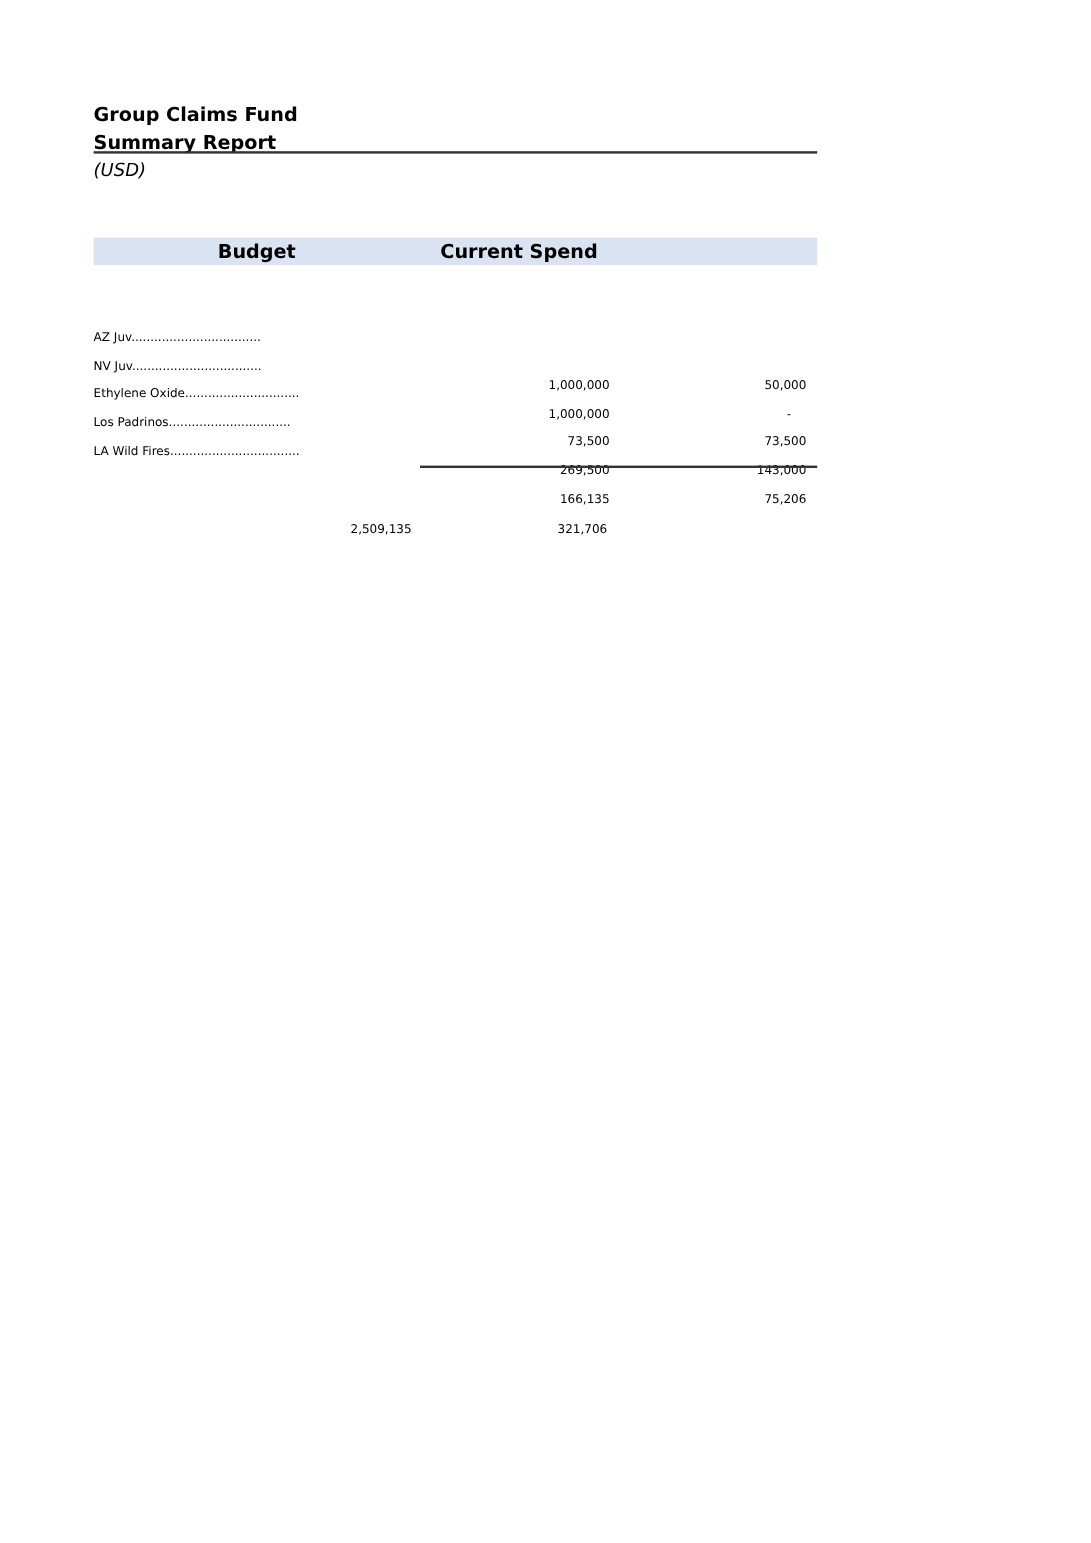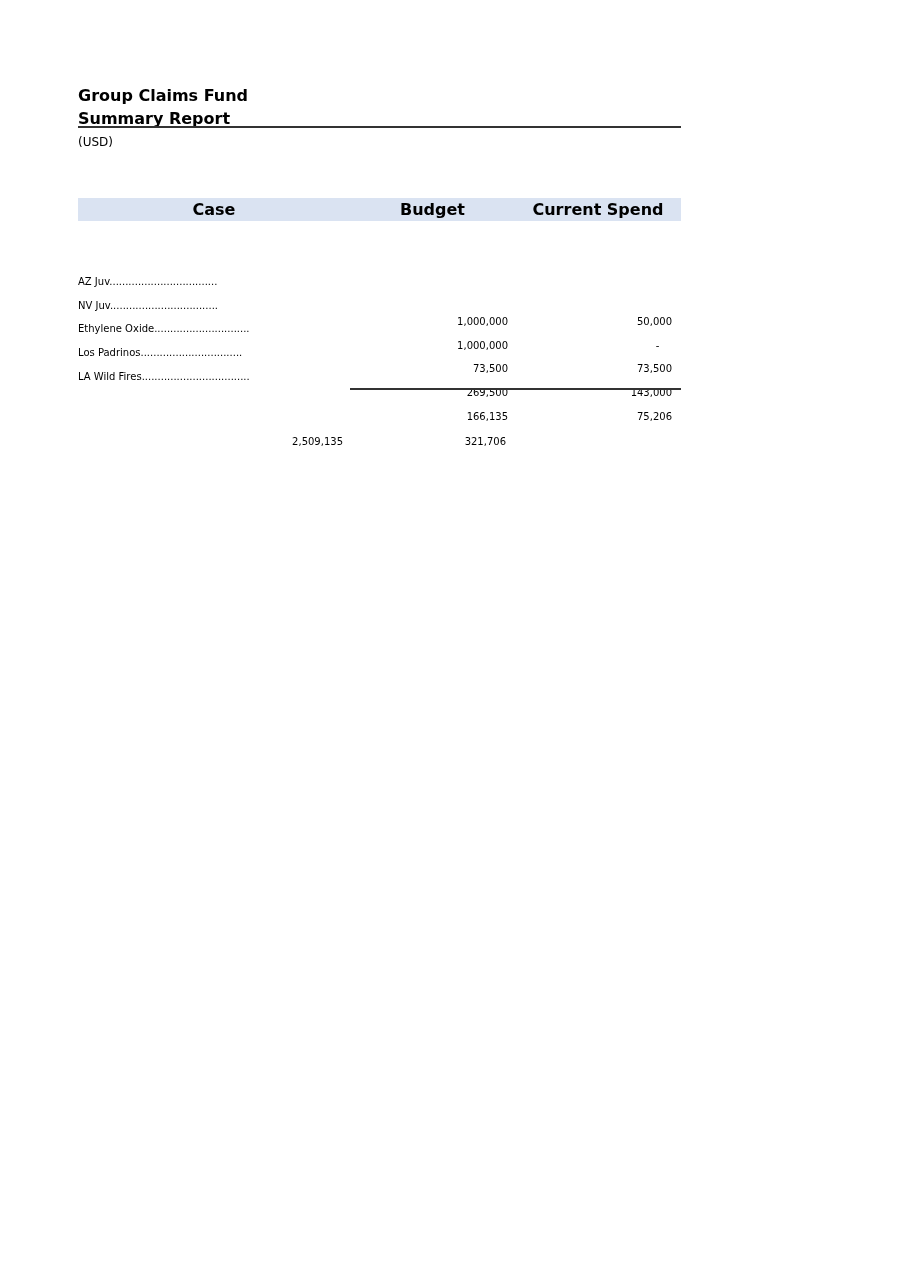--- a/index.html
+++ b/index.html
@@ -26,21 +26,21 @@
     font-size: 16px; font-weight: bold; line-height: 23px;
     white-space: nowrap;
   }
   .title-rule {
     position: absolute; left: 78px; top: 126px;
     width: 603px; height: 2px;
     background: var(--rule-color);
   }
   .currency-note {
     position: absolute; left: 78px; top: 131px;
-    font-size: 12px; line-height: 22px;
+    font-size: 15px; font-style: italic; line-height: 22px;
   }
   .thead {
     position: absolute; left: 78px; top: 198px;
     width: 603px; height: 23px;
     background: var(--header-bg);
     display: grid;
     grid-template-columns: 272px 165px 166px;
     font-size: 16px; font-weight: bold; line-height: 23px;
   }
   .thead .hcell { text-align: center; white-space: nowrap; }
@@ -76,21 +76,20 @@
   <div class="title-block">
     <div>Group Claims Fund</div>
     <div>Summary Report</div>
   </div>
 
   <div class="title-rule"></div>
 
   <div class="currency-note">(USD)</div>
 
   <div class="thead">
-    <div class="hcell">Case</div>
     <div class="hcell">Budget</div>
     <div class="hcell">Current Spend</div>
   </div>
 
   <div class="rows">
     <div class="row">
       <div class="cell-case">AZ Juv..................................</div>
       <div class="cell-num cell-budget">1,000,000</div>
       <div class="cell-num cell-current">50,000</div>
     </div>

